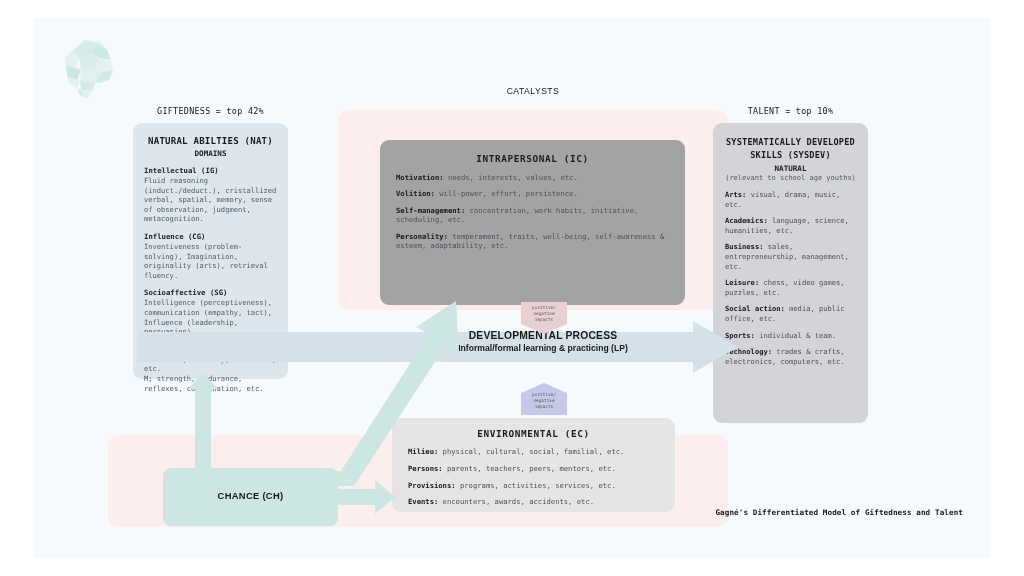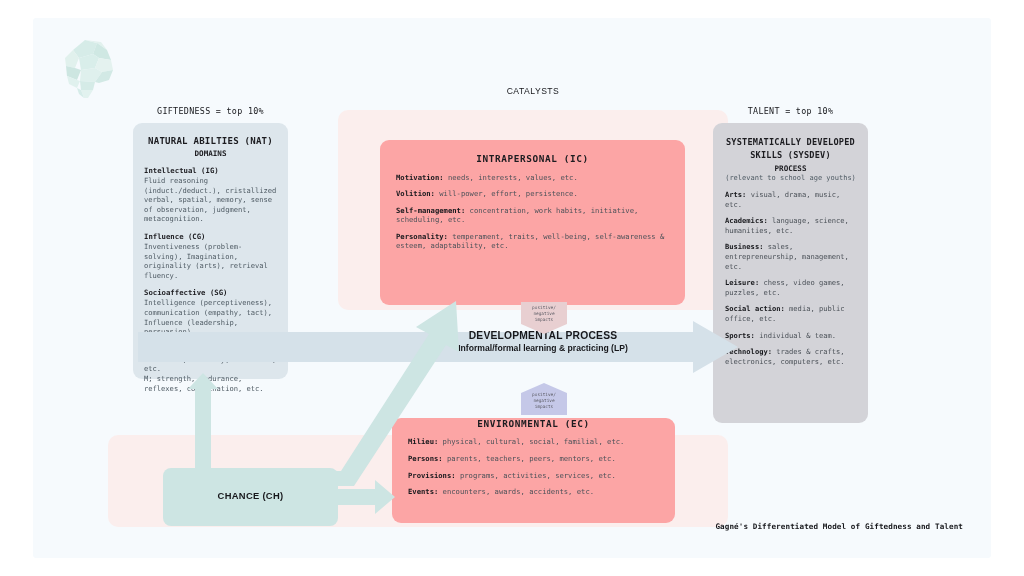--- a/index.html
+++ b/index.html
@@ -16,23 +16,23 @@
   .panel{position:absolute;border-radius:9px;box-sizing:border-box;}
   .panel-title{font-weight:bold;text-align:center;color:#1c1c20;}
 
   #box-nat{left:100px;top:105px;width:155px;height:256px;background:#dde6ec;padding:12px 11px;}
   #box-nat .panel-title{font-size:9.1px;letter-spacing:.2px;line-height:13px;}
   #box-nat .subtitle{font-size:7.6px;font-weight:bold;text-align:center;margin-top:1px;color:#1c1c20;}
   .nat-group{margin-top:8px;}
   .nat-group .h{font-size:7.3px;font-weight:bold;color:#1c1c20;line-height:10px;}
   .nat-group .b{font-size:7.1px;color:#4e5a63;line-height:9.6px;}
 
-  #box-ic{left:347px;top:122px;width:305px;height:165px;background:#fca5a5;padding:13px 16px;}
+  #box-ic{left:347px;top:122px;width:305px;height:165px;background:#a3a3a3;padding:13px 16px;}
   #box-ic .panel-title{font-size:9.4px;letter-spacing:.6px;margin-bottom:9px;}
-  #box-ec{left:359px;top:400px;width:283px;height:105px;background:#fca5a5;padding:0 16px;}
+  #box-ec{left:359px;top:400px;width:283px;height:94px;background:#e5e5e5;padding:10px 16px;}
   #box-ec .panel-title{font-size:9.4px;letter-spacing:.6px;margin-bottom:8px;}
   .kv{font-size:7.2px;line-height:9.8px;color:#4b5158;margin-bottom:6.5px;}
   .kv b{color:#17181c;font-weight:bold;}
   #box-ec .kv{margin-bottom:7px;}
 
   #box-sysdev{left:680px;top:105px;width:155px;height:300px;background:#d3d3d8;padding:13px 12px;}
   #box-sysdev .panel-title{font-size:8.6px;letter-spacing:.2px;line-height:13px;}
   #box-sysdev .subtitle{font-size:7.6px;font-weight:bold;text-align:center;margin-top:2px;color:#1c1c20;}
   #box-sysdev .subnote{font-size:7px;text-align:center;color:#4e5a63;margin-top:1px;}
   #box-sysdev .kv{font-size:7.1px;line-height:9.6px;margin-bottom:7px;}
@@ -67,21 +67,21 @@
 
   
   .impact-tag{position:absolute;width:46px;text-align:center;font-size:4.4px;line-height:6px;color:#5a5a63;padding:3px 0 6px;}
   #impact-ic{left:488px;top:284px;background:#e8cfd1;clip-path:polygon(0 0,46px 0,46px 22px,23px 32px,0 22px);height:32px;}
   #impact-ec{left:488px;top:365px;background:#c5c8e8;clip-path:polygon(23px 0,46px 10px,46px 32px,0 32px,0 10px);height:32px;padding-top:9px;}
 
   
   #brain{position:absolute;left:22px;top:10px;width:70px;height:70px;}
 
   
-  #caption{position:absolute;left:490px;top:504px;width:440px;text-align:right;
+  #caption{position:absolute;left:490px;top:490px;width:440px;text-align:right;
      font-size:7.6px;font-weight:bold;color:#16171b;letter-spacing:.1px;}
 </style>
 </head>
 <body>
 
 <div id="slide">
 
   <div class="region-pink" id="region-catalyst-top"></div>
   <div class="region-pink" id="region-catalyst-bottom"></div>
 
@@ -96,21 +96,21 @@
       <polygon points="11,38 20,40 26,42 22,52 12,48" fill="#cde6e1"></polygon>
       <polygon points="26,42 40,40 47,44 40,54 25,53" fill="#dff0ed"></polygon>
       <polygon points="47,44 58,42 54,52 44,55 40,54" fill="#d2e9e5"></polygon>
       <polygon points="12,48 22,52 25,53 22,60 14,56" fill="#e0f1ee"></polygon>
       <polygon points="25,53 40,54 38,62 26,62" fill="#d5ebe7"></polygon>
       <polygon points="26,62 38,62 33,70 29,70" fill="#e2f2ef"></polygon>
       <polygon points="22,60 26,62 29,70 24,66" fill="#d6ece9"></polygon>
     </g>
   </svg>
 
-  <div class="hdr" id="hdr-giftedness">GIFTEDNESS = top 10%</div>
+  <div class="hdr" id="hdr-giftedness">GIFTEDNESS = top 42%</div>
   <div class="hdr" id="hdr-catalysts">CATALYSTS</div>
   <div class="hdr" id="hdr-talent">TALENT = top 10%</div>
 
   <div class="panel" id="box-nat">
     <div class="panel-title">NATURAL ABILTIES (NAT)</div>
     <div class="subtitle">DOMAINS</div>
     <div id="nat-groups">
         <div class="nat-group">
           <div class="h">Intellectual (IG)</div>
           <div class="b" style="white-space: pre-line;">Fluid reasoning (induct./deduct.), cristallized verbal, spatial, memory, sense of observation, judgment, metacognition.</div>
@@ -146,21 +146,21 @@
     <div id="ec-items">
         <div class="kv"><b>Milieu:</b><span> physical, cultural, social, familial, etc.</span></div>
         <div class="kv"><b>Persons:</b><span> parents, teachers, peers, mentors, etc.</span></div>
         <div class="kv"><b>Provisions:</b><span> programs, activities, services, etc.</span></div>
         <div class="kv"><b>Events:</b><span> encounters, awards, accidents, etc.</span></div>
       </div>
   </div>
 
   <div class="panel" id="box-sysdev">
     <div class="panel-title">SYSTEMATICALLY DEVELOPED SKILLS (SYSDEV)</div>
-    <div class="subtitle">PROCESS</div>
+    <div class="subtitle">NATURAL</div>
     <div class="subnote">(relevant to school age youths)</div>
     <div id="sysdev-items" style="margin-top:8px">
         <div class="kv"><b>Arts:</b><span> visual, drama, music, etc.</span></div>
         <div class="kv"><b>Academics:</b><span> language, science, humanities, etc.</span></div>
         <div class="kv"><b>Business:</b><span> sales, entrepreneurship, management, etc.</span></div>
         <div class="kv"><b>Leisure:</b><span> chess, video games, puzzles, etc.</span></div>
         <div class="kv"><b>Social action:</b><span> media, public office, etc.</span></div>
         <div class="kv"><b>Sports:</b><span> individual &amp; team.</span></div>
         <div class="kv"><b>Technology:</b><span> trades &amp; crafts, electronics, computers, etc.</span></div>
       </div>

